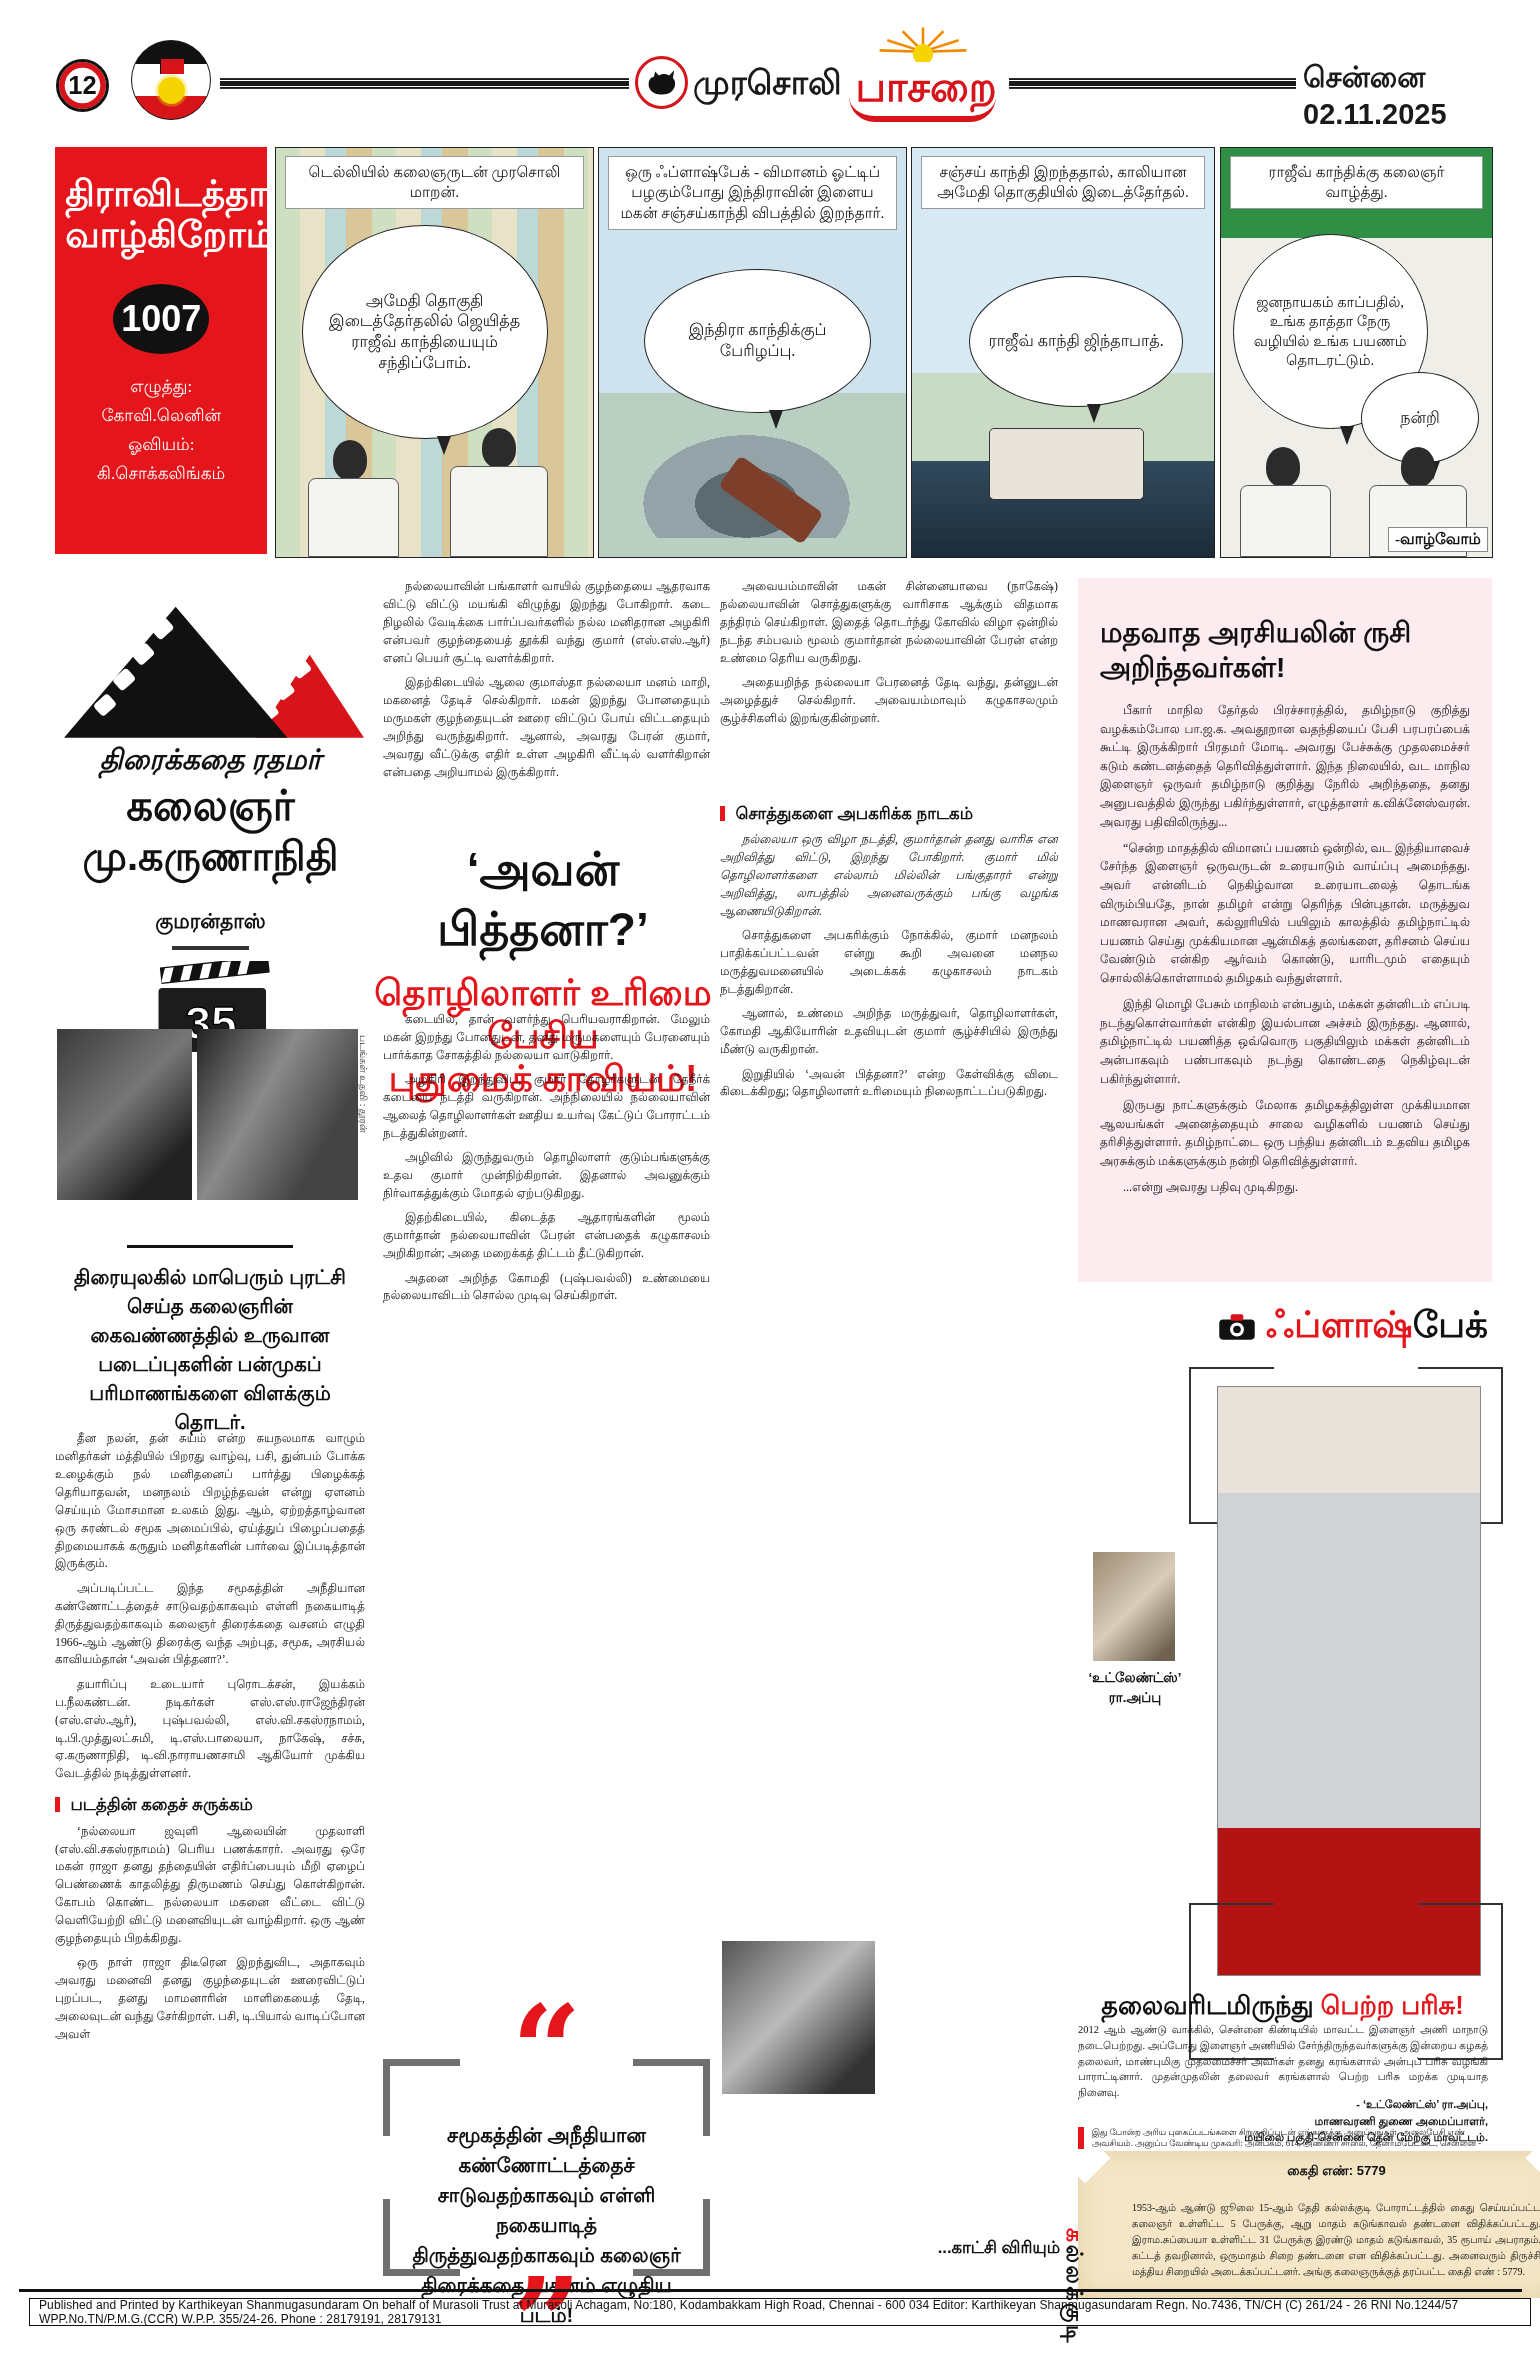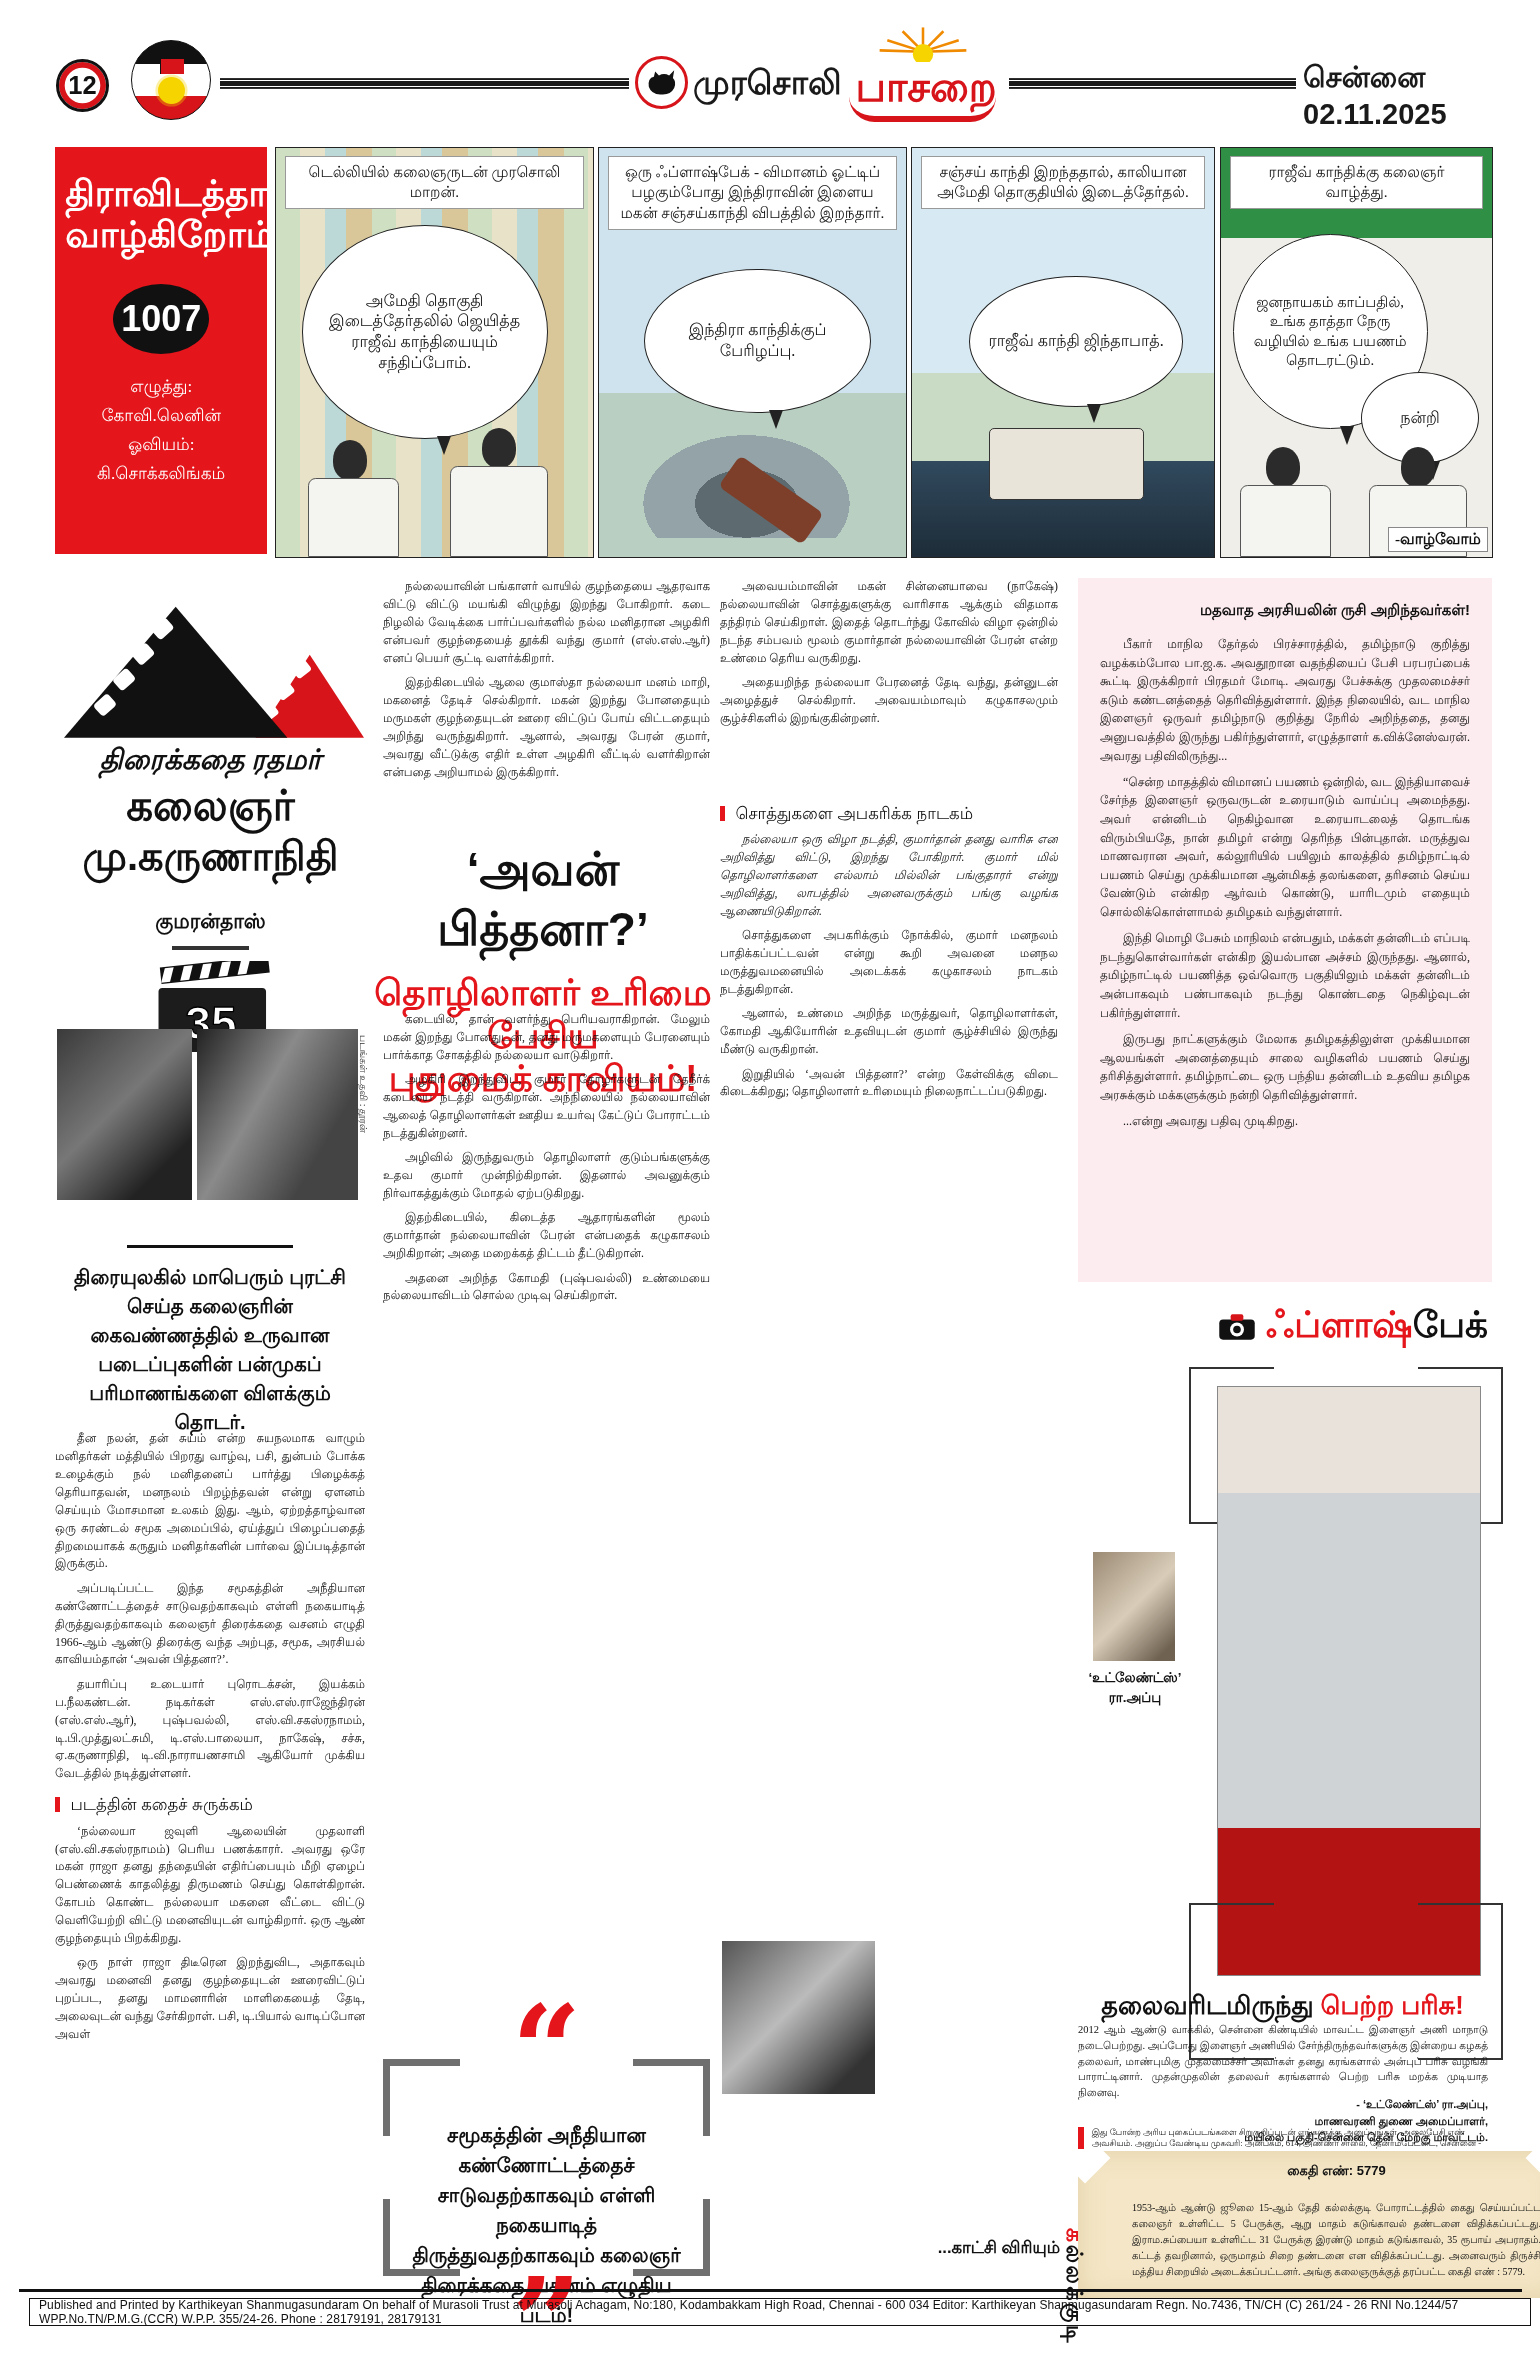--- a/index.html
+++ b/index.html
@@ -44,37 +44,37 @@
   .series-name{font-family:"Liberation Sans",sans-serif;font-weight:bold;text-align:center;line-height:1.05;}
   .author{font-family:"Liberation Sans",sans-serif;font-weight:bold;font-size:20.4px;text-align:center;}
   .divider{height:3.8px;background:#333;width:77px;margin:0 auto;}
   .standfirst{font-family:"Liberation Sans",sans-serif;font-weight:bold;font-size:20px;line-height:1.45;text-align:center;}
   .rule-top{height:3.2px;background:#111;width:166px;margin:0 auto 15.3px;}
   .headline-black{font-family:"Liberation Sans",sans-serif;font-weight:bold;font-size:46px;color:#111;text-align:center;}
   .headline-red{font-family:"Liberation Sans",sans-serif;font-weight:bold;font-size:36px;color:#e4151b;text-align:center;line-height:1.2;
                 text-shadow:0.6px 0.6px 0 #fff;}
   .bodycol{font-size:11.8px;line-height:1.52;text-align:justify;}
   .bodycol p{margin:0 0 6.4px;text-indent:22px;}
-  .subhead{font-family:"Liberation Sans",sans-serif;font-weight:normal;font-size:16.6px;margin:9px 0 5.1px;}
+  .subhead{font-family:"Liberation Sans",sans-serif;font-weight:bold;font-size:16.6px;margin:9px 0 5.1px;}
   .subhead .bar{display:inline-block;width:4.5px;height:15.3px;background:#e4151b;margin-right:6.4px;vertical-align:-1.9px;}
   .photo{background:linear-gradient(135deg,#3a3a3a,#777 45%,#222 80%);}
   .vert-caption{font-size:9.6px;color:#333;transform:rotate(90deg);transform-origin:left top;white-space:nowrap;}
   .contmark{font-family:"Liberation Sans",sans-serif;font-weight:bold;font-size:16.6px;text-align:right;}
   
   .pq{border:0;}
   .pq .corner{position:absolute;width:70px;height:70px;border:7.7px solid #6f6f6f;}
   .pq .tl{left:0;top:0;border-right:0;border-bottom:0;}
   .pq .tr{right:0;top:0;border-left:0;border-bottom:0;}
   .pq .bl{left:0;bottom:0;border-right:0;border-top:0;}
   .pq .br{right:0;bottom:0;border-left:0;border-top:0;}
   .pq-quote{font-family:"DejaVu Serif",serif;font-weight:bold;color:#e4151b;font-size:121px;line-height:0.5;text-align:center;}
   .pq-text{font-family:"Liberation Sans",sans-serif;font-weight:bold;font-size:20px;line-height:1.5;text-align:center;}
   
   .pinkbox{background:#fdecef;padding:23px 22px;}
-  .pinkbox h2{font-family:"Liberation Sans",sans-serif;font-size:15px;text-align:right;margin:0 0 14px;}
+  .pinkbox h2{font-family:"Liberation Sans",sans-serif;font-size:28px;text-align:left;margin:16px 0 14px;}
   .pinkbox p{font-size:12px;line-height:1.55;text-align:justify;margin:0 0 7.7px;text-indent:23px;}
   
   .fb-head{font-family:"Liberation Sans",sans-serif;font-weight:bold;font-size:36px;text-align:right;}
   .fb-red{color:#e4151b;}
   .fb-photo{background:linear-gradient(180deg,#e9e2da 0 18%,#cfd3d6 18% 75%,#b41313 75% 100%);border:0.6px solid #888;}
   .fb-bracket{position:absolute;width:83px;height:153px;border:2.6px solid #333;}
   .fb-bl{border-right:0;}
   .fb-br{border-left:0;}
   .prize-head{font-family:"Liberation Sans",sans-serif;font-weight:bold;font-size:25.5px;text-align:center;}
   .sig{font-family:"Liberation Sans",sans-serif;font-weight:bold;font-size:13.4px;text-align:right;line-height:1.5;}

